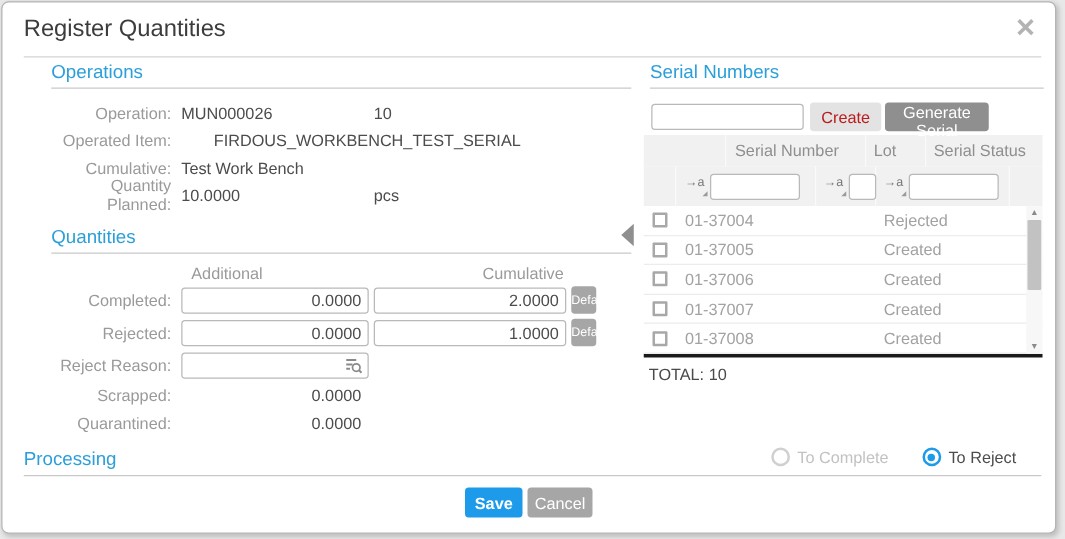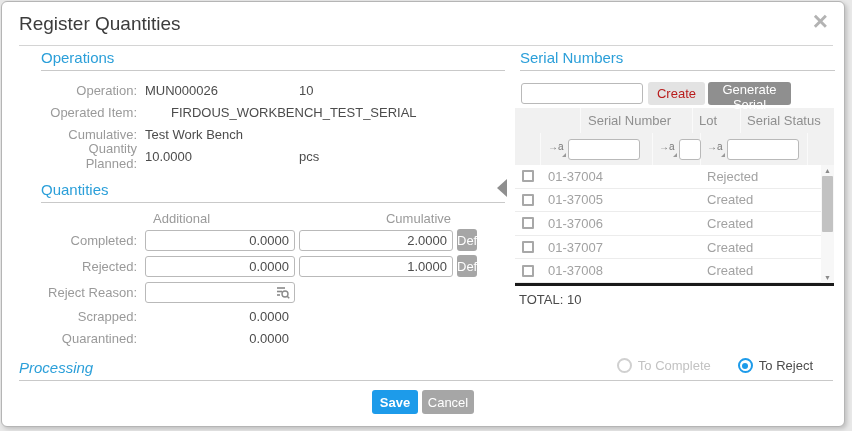--- a/index.html
+++ b/index.html
@@ -34,21 +34,21 @@
   .q-colhead .c2 { width:150px; text-align:left; padding-right:8px; flex:none; }
   .q-colhead .c3 { width:158px; text-align:right; padding-right:10px; flex:none; }
   .q-row { display:flex; align-items:center; height:26px; font-size:13px; }
   .q-label { width:104px; text-align:right; padding-right:8px; color:#9a9a9a; flex:none; }
   .q-input { width:150px; height:21px; border:1px solid #b9b9b9; border-radius:3px;
     font-family:inherit; font-size:13px; color:#4c4c4c; text-align:right; padding:0 5px;
     flex:none; outline:none; background:#fff; }
   .gap4 { width:4px; flex:none; }
   .q-input.cum { width:154px; }
   .btn-default { width:20px; height:22px; margin-left:4px; border:none; border-radius:3px;
-    background:#a6a6a6; color:#ffffff; font-family:inherit; font-size:13px; cursor:pointer; flex:none;text-align:right; }
+    background:#a6a6a6; color:#ffffff; font-family:inherit; font-size:10px; cursor:pointer; flex:none;text-align:right; }
   .lookup-wrap { position:relative; width:150px; flex:none; }
   .lookup-wrap input { width:150px; padding-right:24px; text-align:left; }
   .lookup-ic { position:absolute; right:5px; top:4px; cursor:pointer; }
   .q-static { width:150px; text-align:right; padding-right:6px; color:#4c4c4c; flex:none; }
 
   
   .splitter { position:absolute; left:495px; top:177px; width:0; height:0;
     border-top:9px solid transparent; border-bottom:9px solid transparent;
     border-right:10px solid #8f8f8f; cursor:pointer; }
 
@@ -112,21 +112,21 @@
   .radio-opt { display:flex; align-items:flex-start; gap:6px; cursor:pointer;margin-top:35px; }
   .radio { width:15px; height:15px; border-radius:50%; flex:none; position:relative; }
   .radio.disabled { border:2px solid #d0d0d0; background:#fff; }
   .radio.selected { border:2px solid #1d9bea; background:#fff; }
   .radio.selected::after { content:""; position:absolute; left:2.5px; top:2.5px; width:6px;
     height:6px; border-radius:50%; background:#1d9bea; }
   .lbl-disabled { color:#c2c2c2; }
   .lbl-active { color:#4c4c4c; }
 
   
-  .processing { position:absolute; left:17px; right:11px; top:357px;font-style:italic; }
+  .processing { position:absolute; left:17px; right:11px; top:357px; }
   .footer { position:absolute; left:0; width:100%; top:388px; display:flex;
     justify-content:center; gap:4px; }
   .btn-save { width:46px; height:24px; border:none; border-radius:3px; background:#1d9bea;
     color:#fff; font-family:inherit; font-size:13px; font-weight:600; cursor:pointer; }
   .btn-cancel { width:52px; height:24px; border:none; border-radius:3px; background:#a6a6a6;
     color:#fff; font-family:inherit; font-size:13px; cursor:pointer; }
 </style>
 </head>
 <body>
 

